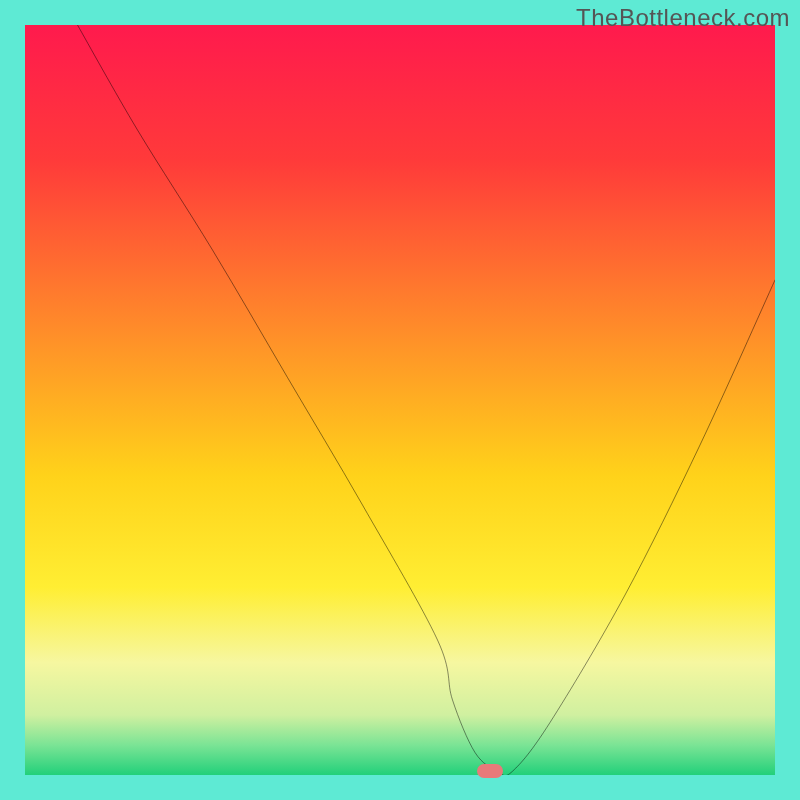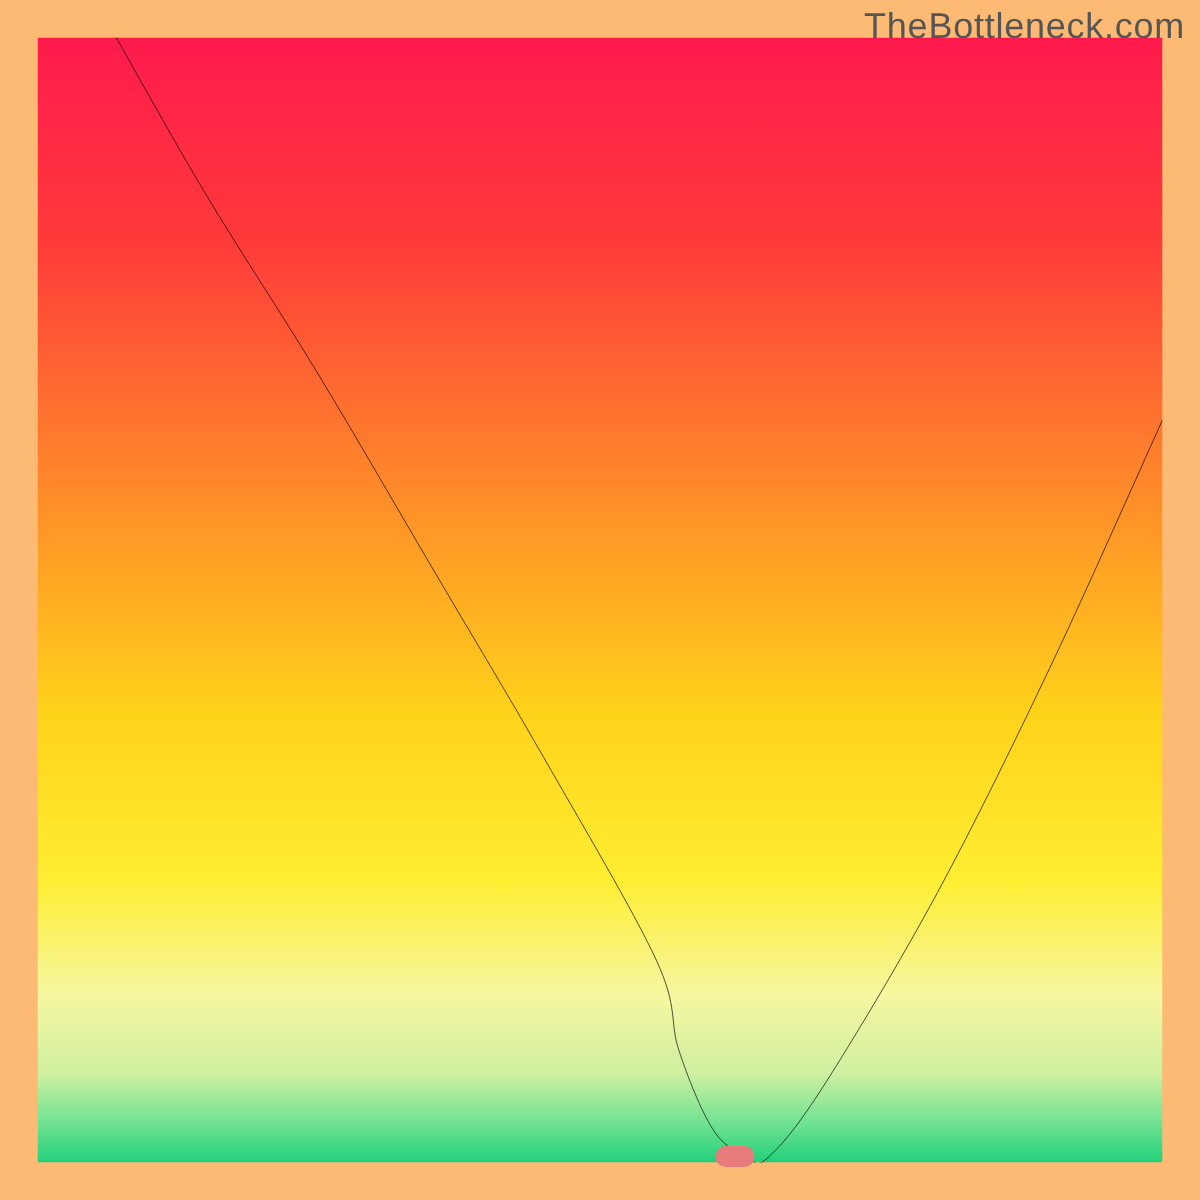--- a/index.html
+++ b/index.html
@@ -8,21 +8,21 @@
     width: 800px;
     height: 800px;
     background: #000;
     overflow: hidden;
     font-family: Arial, Helvetica, sans-serif;
   }
   .frame {
     position: relative;
     width: 800px;
     height: 800px;
-    background: #fdba74;
+    background: #5eead4;
   }
   .watermark {
     position: absolute;
     top: 4px;
     right: 10px;
     color: #555;
     font-size: 24px;
     font-weight: 500;
     letter-spacing: 0.5px;
     z-index: 10;

